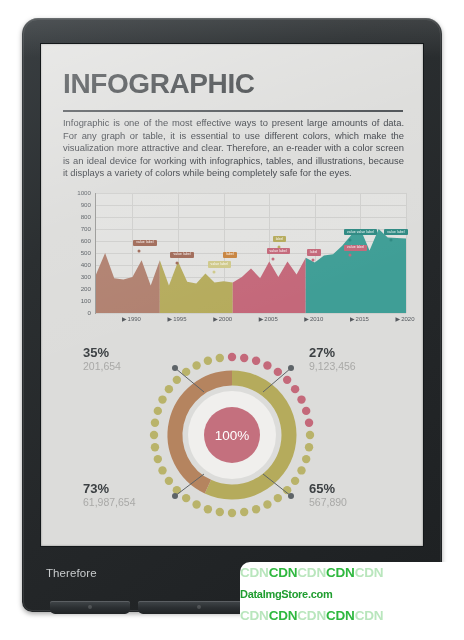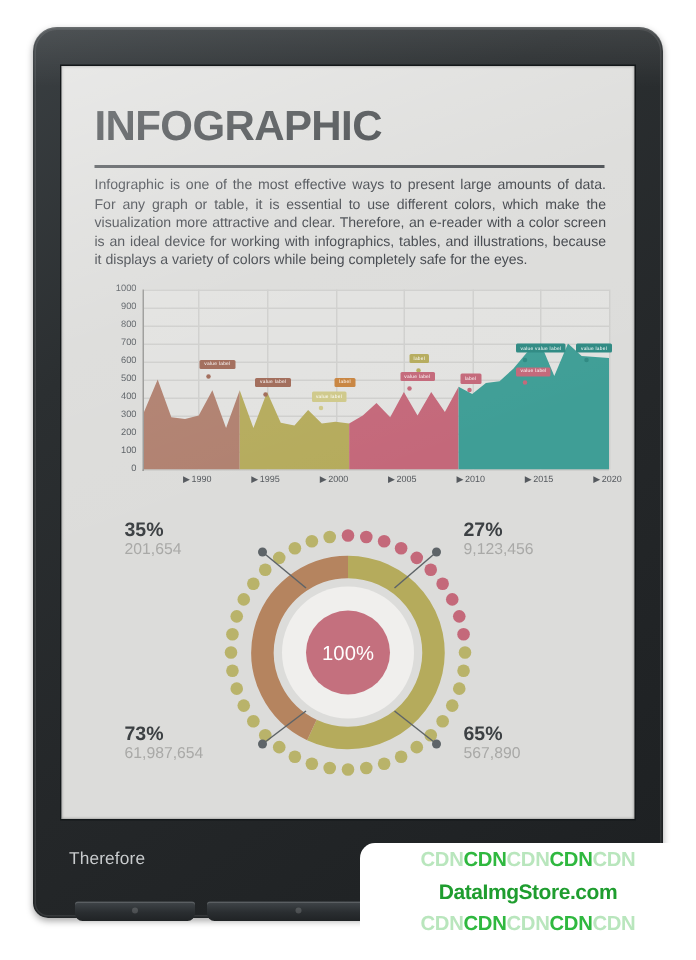--- a/index.html
+++ b/index.html
@@ -237,32 +237,32 @@
 
   
   #watermark {
     position: absolute;
     left: 240px;
     top: 562px;
     width: 224px;
     height: 78px;
     background: #ffffff;
     border-radius: 10px 0 0 0;
-    text-align: center;
+    text-align: left;
     z-index: 50;
   }
   #watermark .wm-line {
     font-size: 13.5px;
     font-weight: bold;
     letter-spacing: -0.2px;
     line-height: 21px;
     white-space: nowrap;
   }
   #watermark .wm-main {
-    font-size: 14px;
+    font-size: 11px;
     font-weight: bold;
     color: #1f9d2f;
     line-height: 22px;
     letter-spacing: -0.3px;
   }
   .g1 { color: #2fb83f; }
   .g2 { color: #b9e6bd; }
 </style>
 </head>
 <body>

